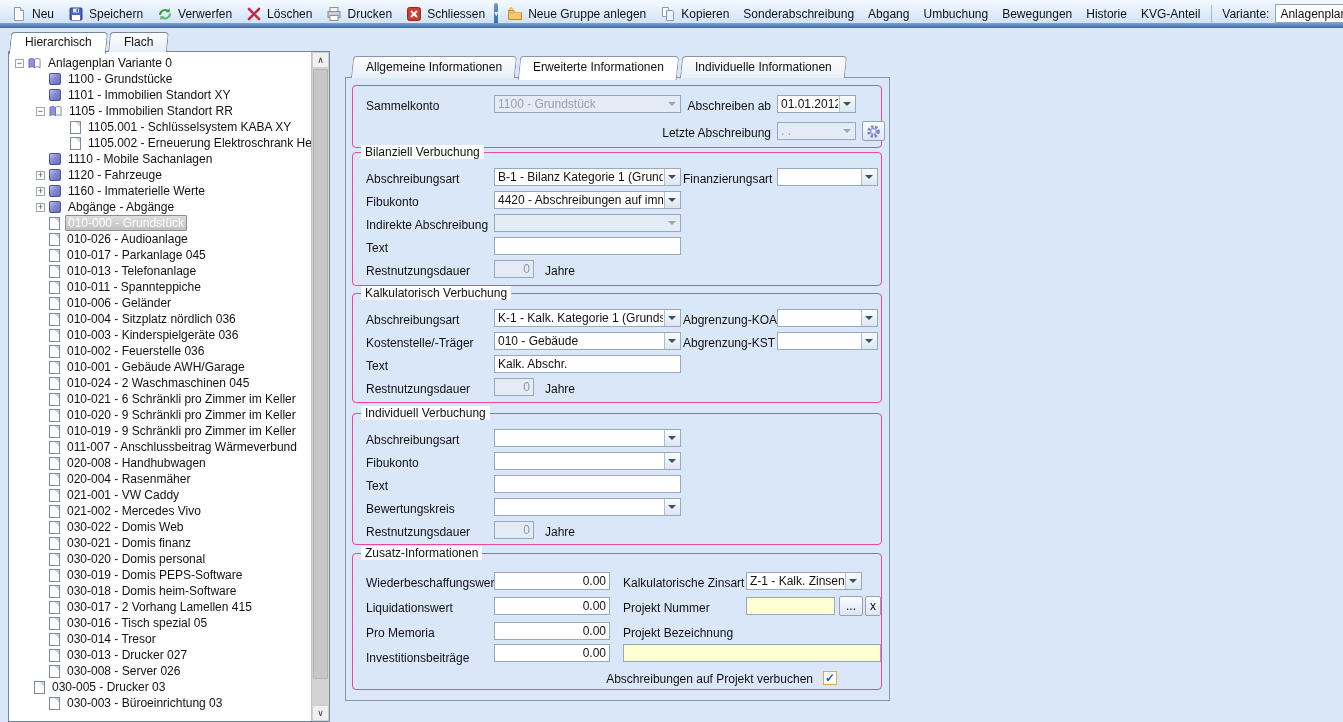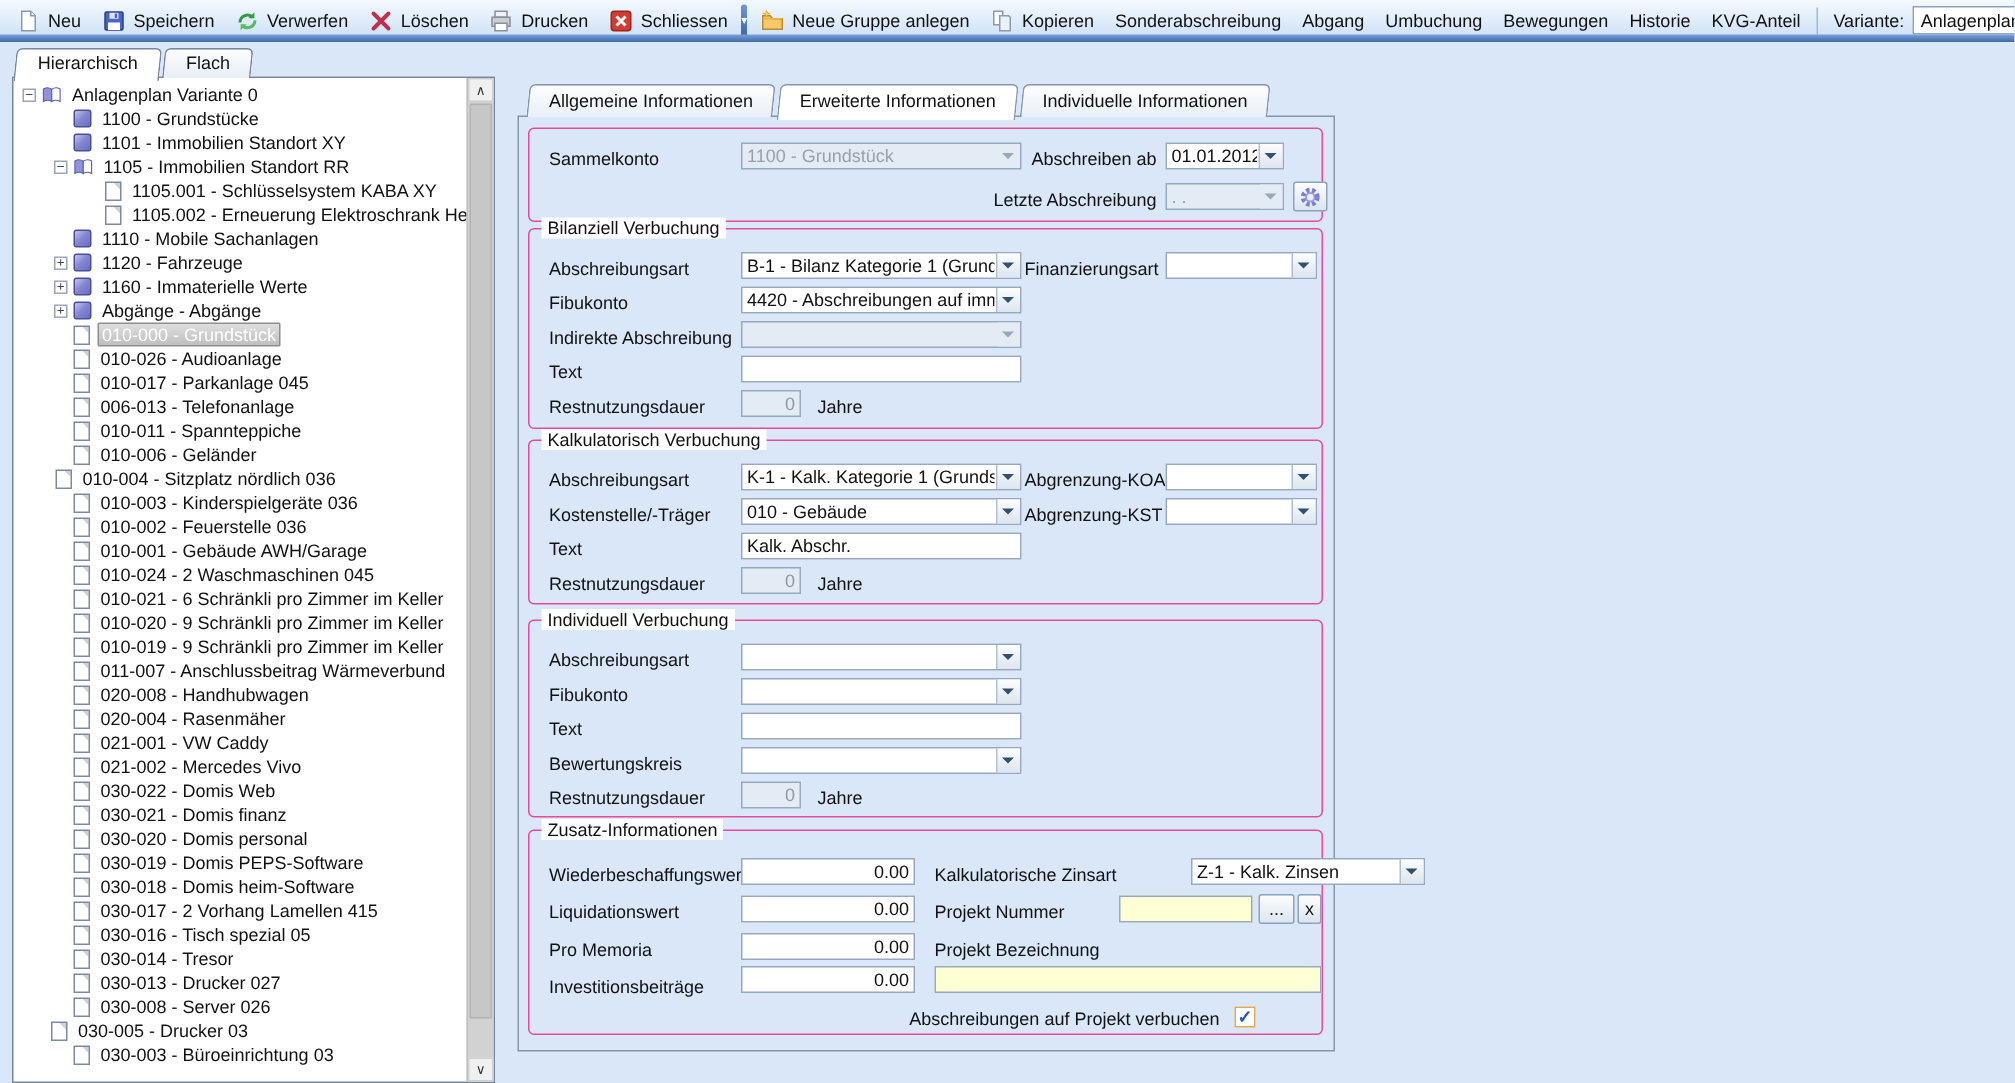--- a/index.html
+++ b/index.html
@@ -285,33 +285,33 @@
         <span class="tlabel">010-026 - Audioanlage</span>
       </div>
       <div class="tree-row" style="padding-left: 27px;">
         <span class="expander none"></span>
         <span class="ticon page"></span>
         <span class="tlabel">010-017 - Parkanlage 045</span>
       </div>
       <div class="tree-row" style="padding-left: 27px;">
         <span class="expander none"></span>
         <span class="ticon page"></span>
-        <span class="tlabel">006-013 - Telefonanlage</span>
+        <span class="tlabel">010-013 - Telefonanlage</span>
       </div>
       <div class="tree-row" style="padding-left: 27px;">
         <span class="expander none"></span>
         <span class="ticon page"></span>
         <span class="tlabel">010-011 - Spannteppiche</span>
       </div>
       <div class="tree-row" style="padding-left: 27px;">
         <span class="expander none"></span>
         <span class="ticon page"></span>
         <span class="tlabel">010-006 - Geländer</span>
       </div>
-      <div class="tree-row" style="padding-left: 15px;">
+      <div class="tree-row" style="padding-left: 27px;">
         <span class="expander none"></span>
         <span class="ticon page"></span>
         <span class="tlabel">010-004 - Sitzplatz nördlich 036</span>
       </div>
       <div class="tree-row" style="padding-left: 27px;">
         <span class="expander none"></span>
         <span class="ticon page"></span>
         <span class="tlabel">010-003 - Kinderspielgeräte 036</span>
       </div>
       <div class="tree-row" style="padding-left: 27px;">
@@ -551,21 +551,21 @@
   <span class="gl" style="left:13px;top:109px;">Restnutzungsdauer</span>
   <div class="tin dis num" style="left:141px;top:107px;width:40px;">0</div>
   <span class="gl" style="left:192px;top:109px;">Jahre</span>
 </div>
 
 <div class="gbox" style="left:352px;top:553px;width:530px;height:137px;">
   <span class="gtitle">Zusatz-Informationen</span>
   <span class="gl" style="left:13px;top:20px;">Wiederbeschaffungswert</span>
   <div class="tin num" style="left:141px;top:18px;width:116px;">0.00</div>
   <span class="gl" style="left:270px;top:20px;">Kalkulatorische Zinsart</span>
-  <div class="combo" style="left:393px;top:18px;width:156px;margin-left:48px;">
+  <div class="combo" style="left:393px;top:18px;width:116px;">
     <span class="ct">Z-1 - Kalk. Zinsen</span>
       <span class="cb"></span>
   </div>
   <span class="gl" style="left:13px;top:45px;">Liquidationswert</span>
   <div class="tin num" style="left:141px;top:43px;width:116px;">0.00</div>
   <span class="gl" style="left:270px;top:45px;">Projekt Nummer</span>
   <div class="tin yellow" style="left:393px;top:43px;width:89px;"></div>
   <div class="sqbtn" style="left:486px;top:42px;width:24px;">...</div>
   <div class="sqbtn" style="left:512px;top:42px;width:16px;">x</div>
   <span class="gl" style="left:13px;top:70px;">Pro Memoria</span>

